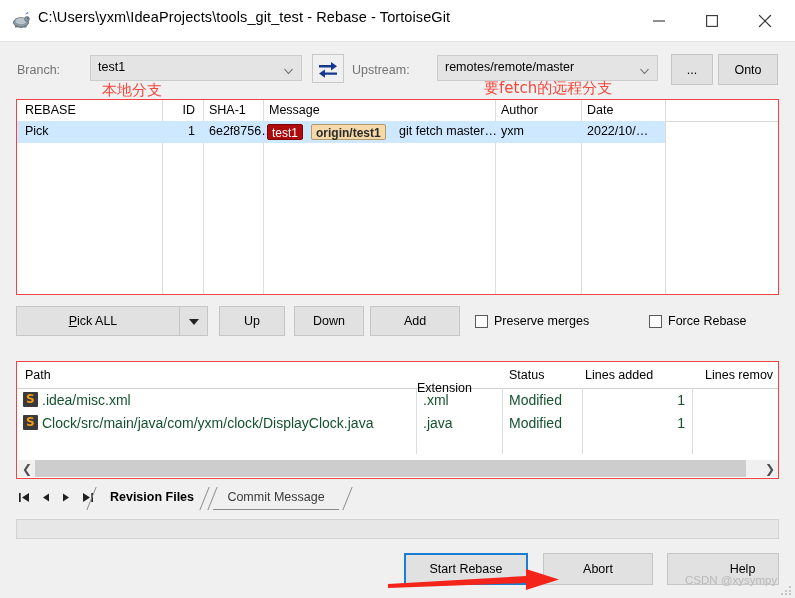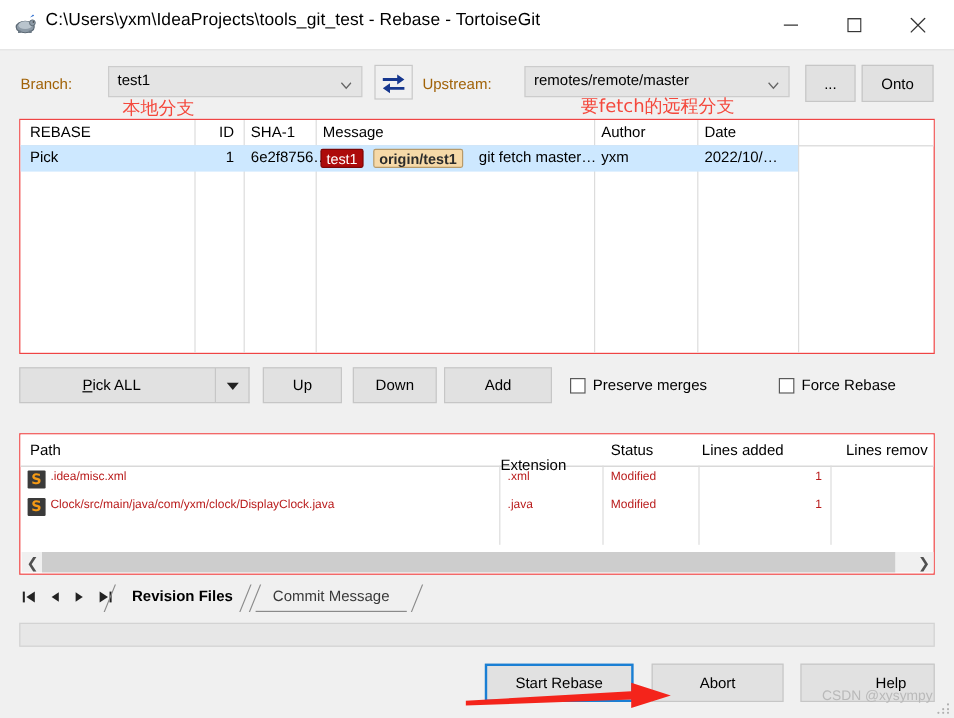--- a/index.html
+++ b/index.html
@@ -15,21 +15,21 @@
   .title-icon{position:absolute;left:12px;top:11px;width:19px;height:19px;}
   .title-text{position:absolute;left:38px;top:9px;font-size:14.5px;color:#000;white-space:nowrap;letter-spacing:.1px;}
   .wbtn{position:absolute;top:0;width:46px;height:41px;cursor:default;}
   .wbtn svg{position:absolute;left:50%;top:50%;transform:translate(-50%,-50%);}
   .wbtn.min{right:113px;}
   .wbtn.max{right:60px;}
   .wbtn.close{right:7px;}
   .titlebar-sep{position:absolute;left:0;top:41px;width:795px;height:1px;background:#e3e3e3;}
 
   
-  .lbl{position:absolute;font-size:12.5px;color:#a16207;}
+  .lbl{position:absolute;font-size:12.5px;color:#737373;}
   #branch-label{left:17px;top:63px;}
   #upstream-label{left:352px;top:63px;}
 
   .combo{position:absolute;height:26px;background:#e4e4e4;border:1px solid #cccccc;box-sizing:border-box;}
   .combo .val{position:absolute;left:7px;top:4px;font-size:12.5px;color:#000;white-space:nowrap;}
   .combo .arr{position:absolute;right:8px;top:9px;width:9px;height:9px;}
   #branch-combo{left:90px;top:55px;width:212px;}
   #upstream-combo{left:437px;top:55px;width:221px;text-align:center;}
 
   .swap-btn{position:absolute;left:312px;top:54px;width:32px;height:29px;background:#f0f0f0;border:1px solid #c8c8c8;box-sizing:border-box;}
@@ -70,21 +70,21 @@
   .chk .box{width:13px;height:13px;background:#fff;border:1px solid #5a5a5a;box-sizing:border-box;}
   .chk .txt{margin-left:6px;font-size:12.5px;white-space:nowrap;}
   #chk-preserve{left:475px;top:314px;}
   #chk-force{left:649px;top:314px;}
 
   
   #file-list{left:16px;top:361px;width:763px;height:118px;}
   .fhead{position:absolute;left:0;top:0;width:100%;height:26px;background:#ffffff;border-bottom:1px solid #d0d0d0;}
   .fhead .cell{position:absolute;top:6px;font-size:12.5px;color:#000;white-space:nowrap;}
   .frow{position:absolute;left:0;width:100%;height:23px;}
-  .frow .cell{position:absolute;top:3px;font-size:10px;color:#b91c1c;white-space:nowrap;}
+  .frow .cell{position:absolute;top:3px;font-size:14px;color:#14532d;white-space:nowrap;}
   .ficon{position:absolute;left:6px;top:3px;width:15px;height:15px;background:#3a3a3a;border-radius:1px;}
   .ficon .s{position:absolute;left:3px;top:1px;font-size:12px;font-weight:bold;color:#f59a15;line-height:13px;font-family:"DejaVu Sans",sans-serif;}
   .num{text-align:right;}
 
   .hscroll{position:absolute;left:1px;bottom:1px;width:761px;height:17px;background:#f0f0f0;}
   .hscroll .thumb{position:absolute;left:17px;top:0;width:711px;height:17px;background:#cdcdcd;}
   .hscroll .ar{position:absolute;top:2px;font-size:12px;color:#505050;}
   .hscroll .ar.l{left:4px;}
   .hscroll .ar.r{right:4px;}
 
@@ -232,21 +232,21 @@
   <div class="chk" id="chk-force">
     <span class="box"></span>
     <span class="txt">Force Rebase</span>
   </div>
 
   <div class="listbox" id="file-list">
     <div class="fhead">
       <span class="cell" style="left:8px;">Path</span>
       <span class="cell" style="left:400px;margin-top:13px;">Extension</span>
       <span class="cell" style="left:492px;">Status</span>
-      <span class="cell" style="left:540px;width:96px;text-align:right;">Lines added</span>
+      <span class="cell" style="left:568px;width:96px;text-align:left;">Lines added</span>
       <span class="cell" style="left:688px;">Lines remov</span>
     </div>
 
     <div class="vsep" style="left:399px;top:26px;height:66px;"></div>
     <div class="vsep" style="left:485px;top:26px;height:66px;"></div>
     <div class="vsep" style="left:565px;top:26px;height:66px;"></div>
     <div class="vsep" style="left:675px;top:26px;height:66px;"></div>
 
     <div class="frow" style="top:27px;">
       <span class="ficon">

